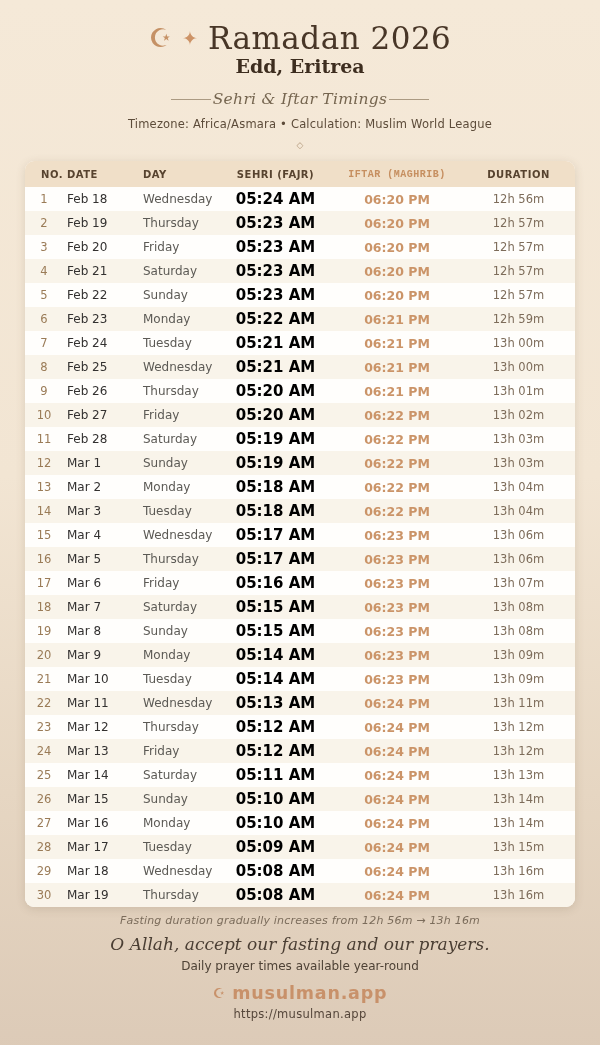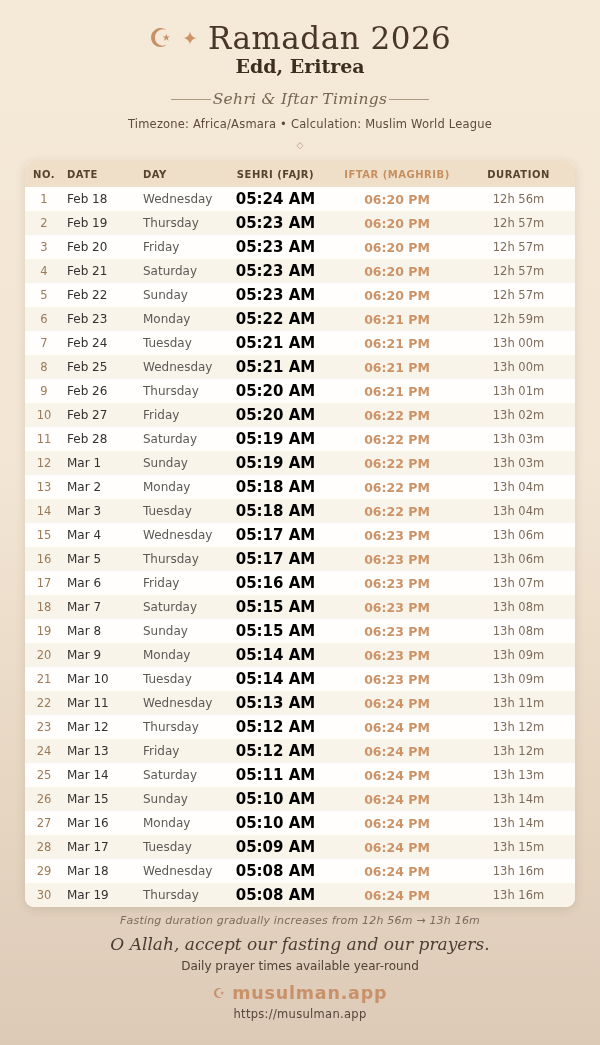--- a/index.html
+++ b/index.html
@@ -51,23 +51,23 @@
   col.c-date     { width:76px; }
   col.c-day      { width:80px; }
   col.c-sehri    { width:113px; }
   col.c-iftar    { width:130px; }
   col.c-duration { width:113px; }
   thead th {
     background:#f0dfc8; height:26px;
     font-size:10px; font-weight:bold; letter-spacing:.5px;
     color:#57432f; text-align:left; padding-left:4px;
   }
-  thead th.col-no { text-align:center; padding-left:0; }
+  thead th.col-no { text-align:right; padding-left:0; }
   thead th.col-sehri, thead th.col-iftar, thead th.col-duration { text-align:center; padding-left:0; }
-  thead th.col-iftar { color:#c68f60; }
+  thead th.col-iftar { color:#c68f60;font-family:Liberation Mono, monospace; }
   tbody td { height:24px; font-size:12px; vertical-align:middle; }
   tbody tr:nth-child(odd)  { background:#fffefc; }
   tbody tr:nth-child(even) { background:#f9f4ea; }
   td.col-no       { color:#9a7b57; text-align:center; font-size:11.5px; }
   td.col-date     { color:#333130; text-align:left; padding-left:4px; }
   td.col-day      { color:#5c5a55; text-align:left; padding-left:4px; }
   td.col-sehri    { color:#000000; font-weight:bold; text-align:center; font-size:15px; }
   td.col-iftar    { color:#cb9468; font-weight:bold; text-align:center; font-size:12.5px; }
   td.col-duration { color:#7d6c5a; text-align:center; font-size:11.5px; }
 

